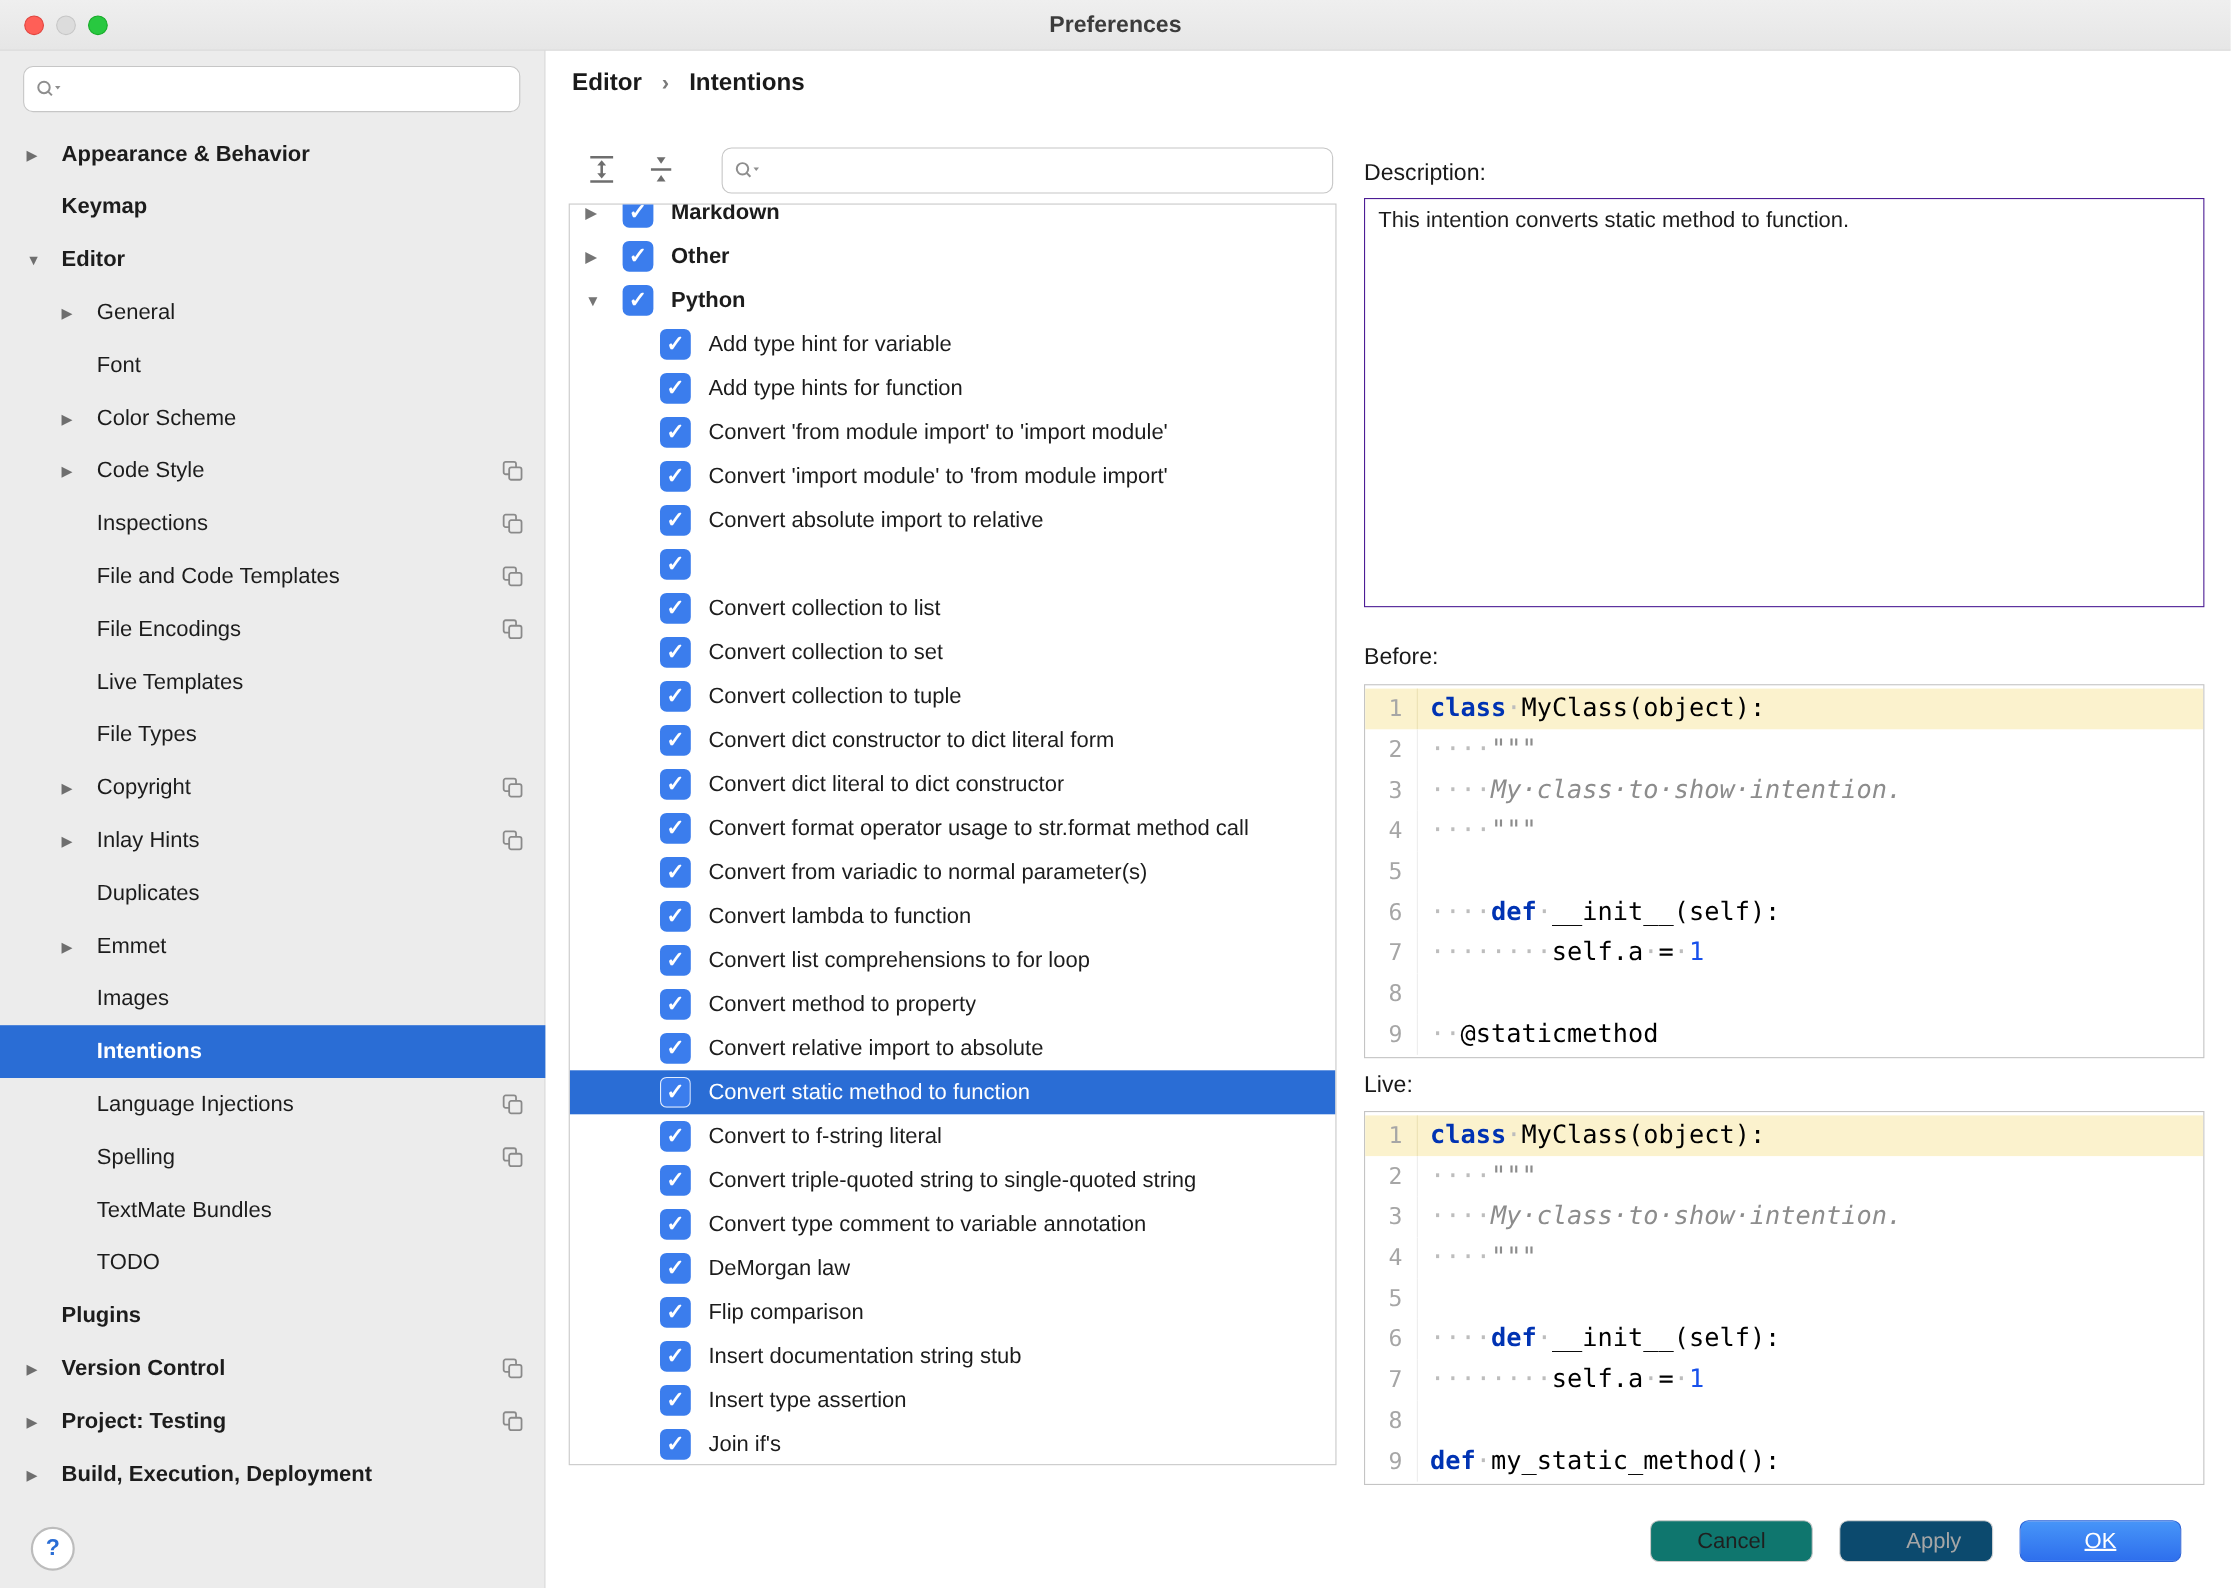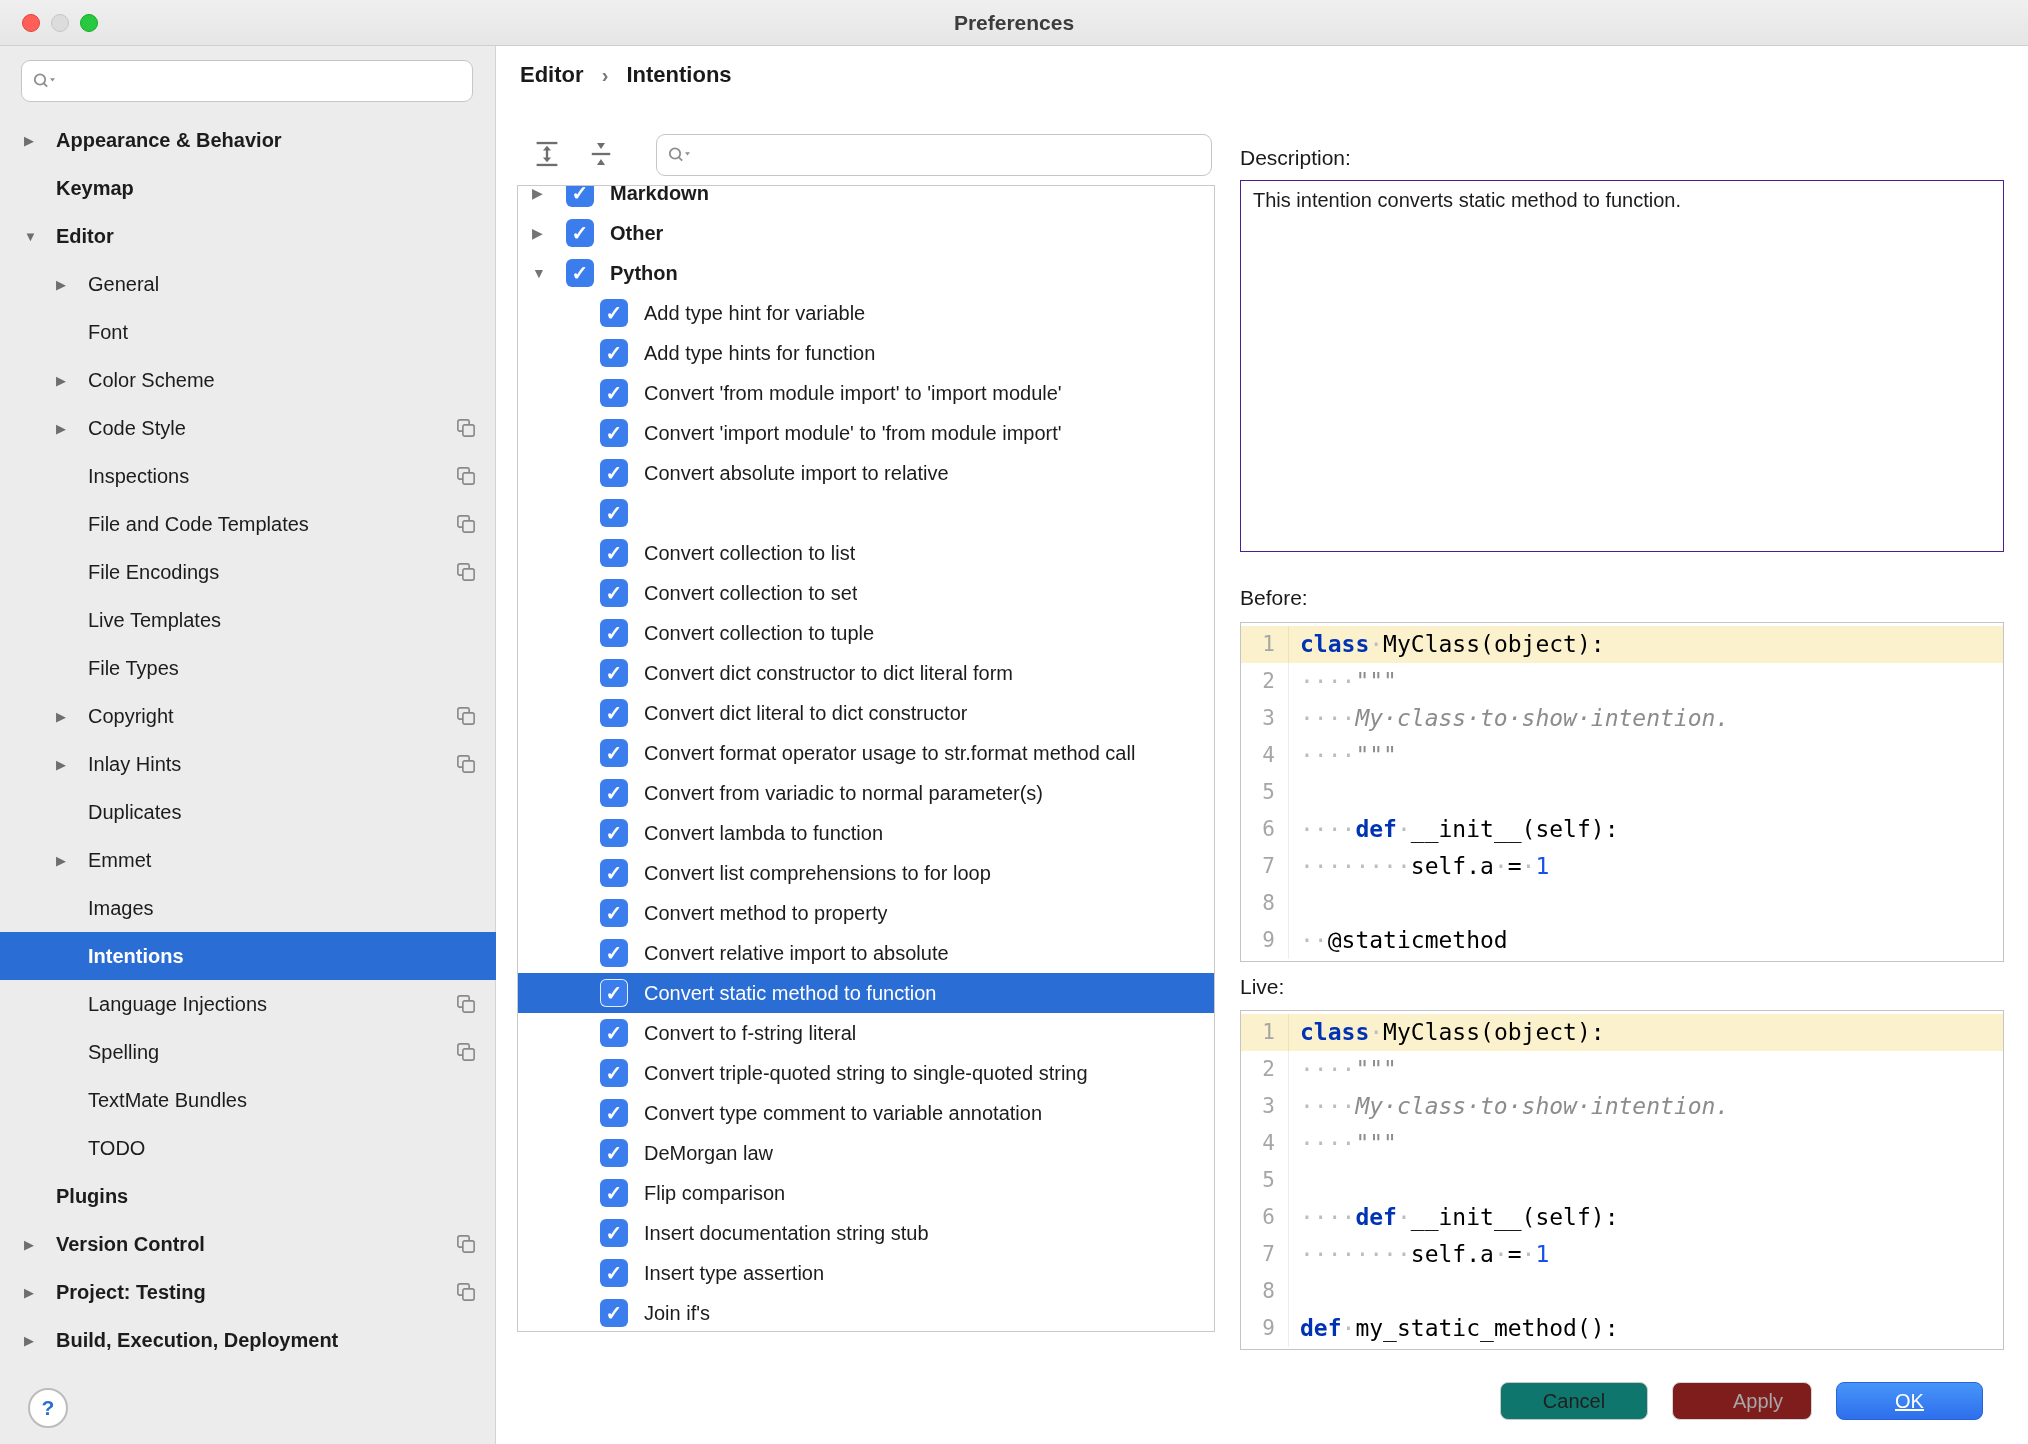--- a/index.html
+++ b/index.html
@@ -77,21 +77,21 @@
   .kw { color:#0033b3; font-weight:bold; }
   .ws { color:#bdbdbd; }
   .doc { color:#8c8c8c; font-style:italic; }
   .num { color:#1750eb; }
   .pl { color:#000; }
 
   
   .btn { position:absolute; top:1336px; height:38px; border-radius:8px; font-size:20px;
     display:flex; align-items:center; justify-content:center; cursor:default; font-family:"Liberation Sans",sans-serif; }
   .btn-cancel { left:1004px; width:148px; background:#0f766e; border:1px solid #c9c9c9; color:#1f1f1f; }
-  .btn-apply { left:1176px; width:140px; background:#7f1d1d; border:1px solid #d6d6d6; color:#a6a6a6;padding-left:32px; }
+  .btn-apply { left:1176px; width:140px; background:#0c4a6e; border:1px solid #d6d6d6; color:#a6a6a6;padding-left:32px; }
   .btn-ok { left:1340px; width:147px; background:linear-gradient(180deg,#4795f8,#2e6fed);
     border:1px solid #2a62d8; color:#fff;text-decoration:underline; }
 </style>
 </head>
 <body>
 
 <div>
 
   <div class="titlebar">
     <div class="traffic">

